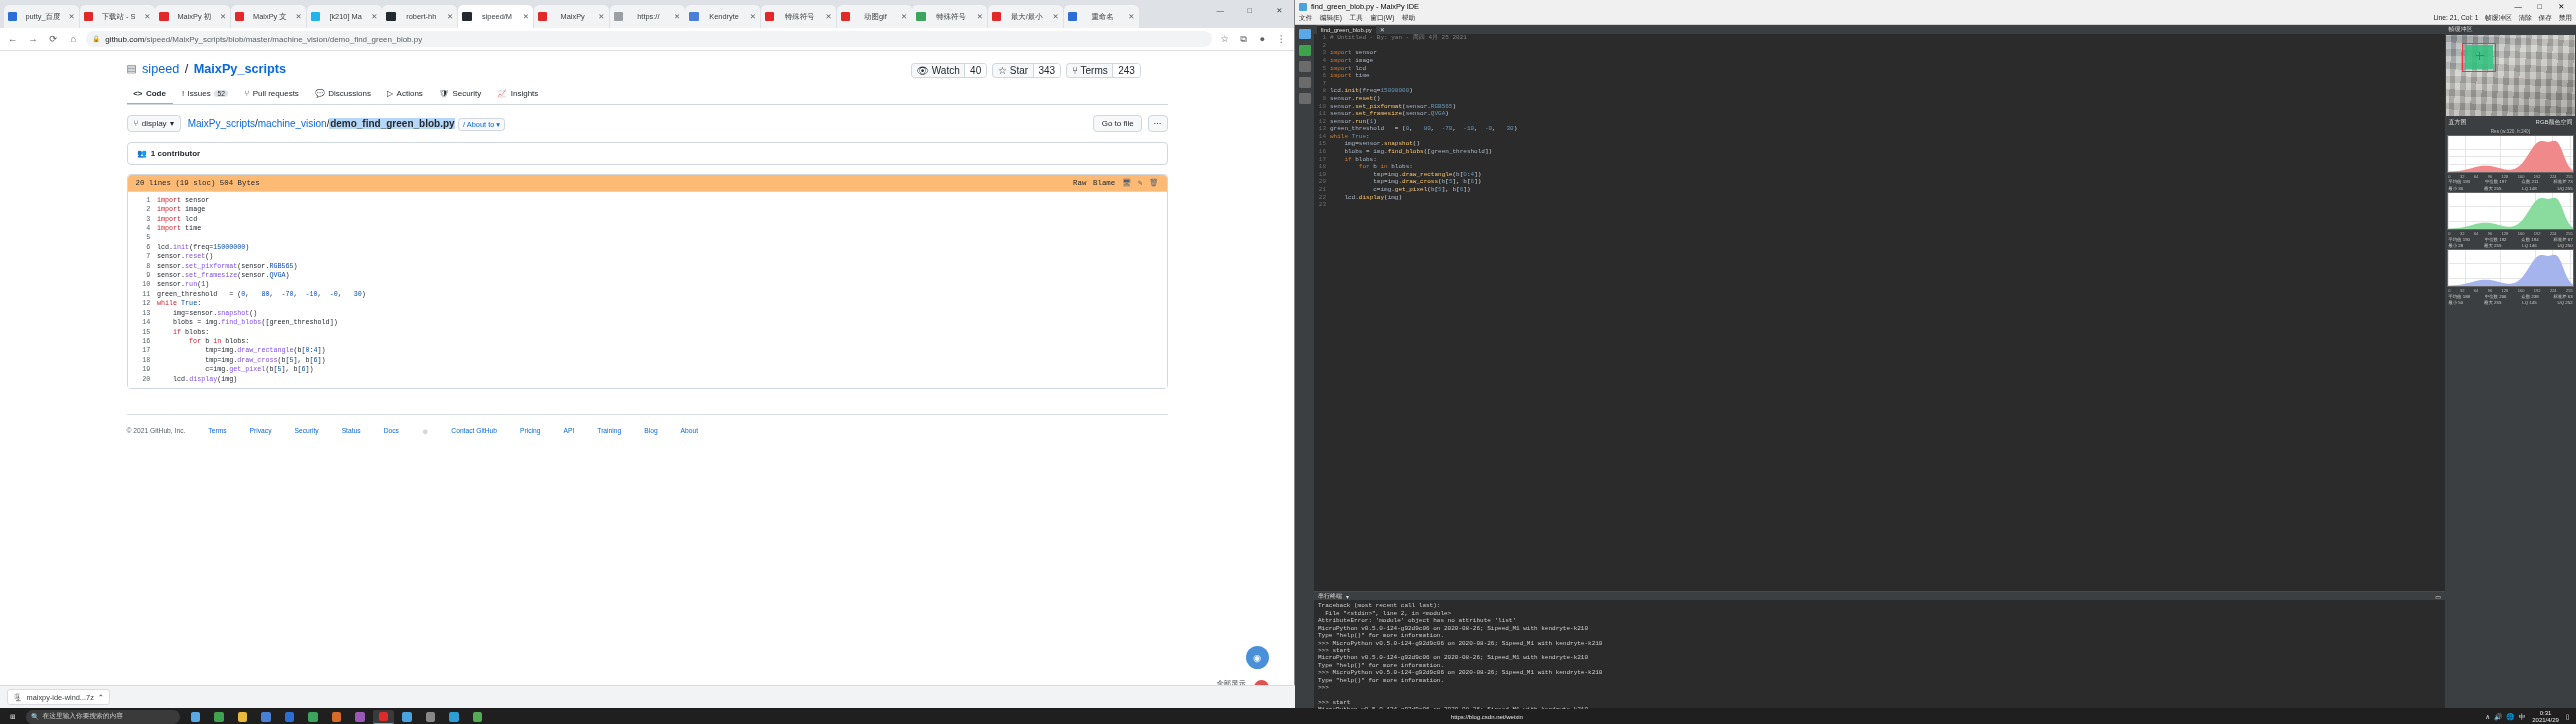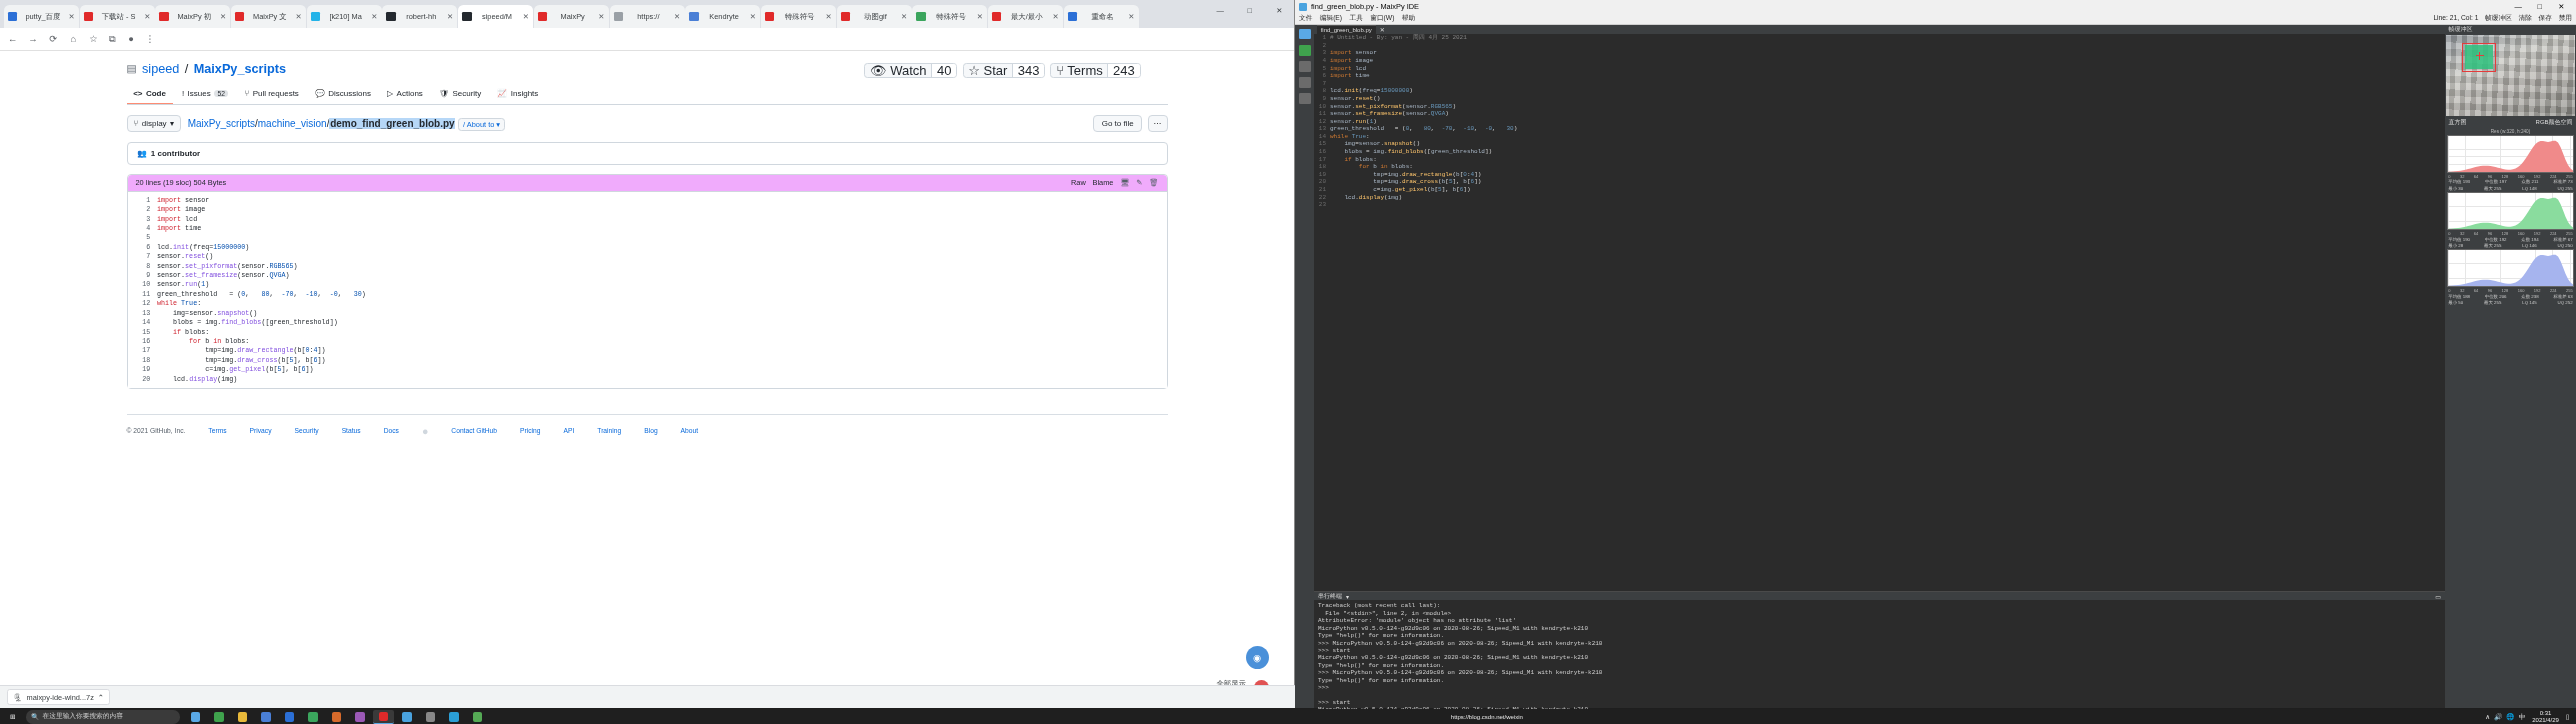--- a/index.html
+++ b/index.html
@@ -39,21 +39,21 @@
   .gh { background:#fff; height:calc(100% - 51px); overflow:hidden; position:relative;
     font-family:"Liberation Sans", sans-serif; }
   .gh-inner { width:1073px; margin:0 auto; padding:0 16px; }
   .gh-repohead { padding-top:10.7px; }
   .repo-title { display:flex; align-items:center; gap:5.4px; font-size:12.7px; }
   .repo-title .rico { color:#57606a; font-size:10.7px; }
   .repo-title .owner { color:#0969da; }
   .repo-title .sep { color:#24292f; }
   .repo-title .name { color:#0969da; font-weight:bold; }
   .repo-actions { position:absolute; right:43px; top:12px; display:flex; gap:5.4px; }
-  .btngrp { display:flex; height:14.8px; font-size:13px; border:0.7px solid #d0d7de; border-radius:3.4px;
+  .btngrp { display:flex; height:14.8px; font-size:10px; border:0.7px solid #d0d7de; border-radius:3.4px;
     overflow:hidden; background:#f6f8fa; }
   .btngrp .b1 { padding:0 4.7px; display:flex; align-items:center; gap:2.7px; color:#24292f; }
   .btngrp .b2 { padding:0 4.7px; display:flex; align-items:center; background:#fff;
     border-left:0.7px solid #d0d7de; color:#24292f; }
 
   .ghnav { display:flex; gap:2.7px; margin-top:9.4px; border-bottom:0.7px solid #d0d7de;
     padding-left:0px; }
   .ghnav .it { padding:4px 6.7px 5.4px; font-size:8px; color:#24292f; display:flex;
     align-items:center; gap:3.4px; border-bottom:1.3px solid transparent; }
   .ghnav .it.sel { border-bottom:1.3px solid #fd8c73; font-weight:bold; }
@@ -82,22 +82,22 @@
   .commitrow .author { font-weight:bold; color:#24292f; }
   .commitrow .msg { color:#24292f; }
   .commitrow .right { margin-left:auto; display:flex; align-items:center; gap:6.7px;
     color:#57606a; font-size:7.4px; }
   .histbtn { border:0.7px solid #d0d7de; border-radius:3.4px; background:#f6f8fa; padding:1.3px 4.7px;
     color:#24292f; display:flex; align-items:center; gap:2.7px; }
   .contribrow { padding:6px 9.4px; font-size:8px; color:#24292f; display:flex; align-items:center; gap:4px;}
   .contribrow b { font-weight:bold; }
 
   .filebox { margin-top:9.4px; border:0.7px solid #d0d7de; border-radius:4px; }
-  .fb-head { background:#f0abfc; padding:3.4px 8px; display:flex; align-items:center;
-    font-size:7.4px; color:#24292f; border-bottom:0.7px solid #d0d7de; border-radius:4px 4px 0 0;}
+  .fb-head { background:#fdba74; padding:3.4px 8px; display:flex; align-items:center;
+    font-size:7.4px; color:#24292f; border-bottom:0.7px solid #d0d7de; border-radius:4px 4px 0 0;font-family:Liberation Mono, monospace;}
   .fb-head .stats { color:#24292f; }
   .fb-head .acts { margin-left:auto; display:flex; align-items:center; gap:6.7px; color:#57606a; }
   .fb-head .acts .btn { font-size:7.4px; color:#24292f; }
   .codearea { padding:4px 0; background:#fff; }
   .cl { display:flex; font-family:"Liberation Mono", monospace; font-size:6.7px; line-height:9.4px; }
   .cl .ln { width:29.5px; text-align:right; padding-right:6.7px; color:#57606a; flex:0 0 29.5px; }
   .cl .cc { white-space:pre; color:#24292f; }
   .k { color:#cf222e; } .n { color:#0550ae; }
   .f { color:#8250df; } .v { color:#24292f; }
 
@@ -277,20 +277,24 @@
         <div>□</div>
         <div class="cls">✕</div>
       </div>
     </div>
 
     <div class="urlbar">
       <span class="navicon">←</span>
       <span class="navicon">→</span>
       <span class="navicon">⟳</span>
       <span class="navicon">⌂</span>
+      <div class="omnibox">
+        <span class="lock">🔒</span>
+        <span class="url"><b>github.com</b><span>/sipeed/MaixPy_scripts/blob/master/machine_vision/demo_find_green_blob.py</span></span>
+      </div>
       <div class="rights">
         <span class="navicon">☆</span>
         <span class="navicon">⧉</span>
         <span class="navicon">●</span>
         <span class="navicon">⋮</span>
       </div>
     </div>
 
     <div class="gh">
       <div class="gh-inner" style="position:relative;">

